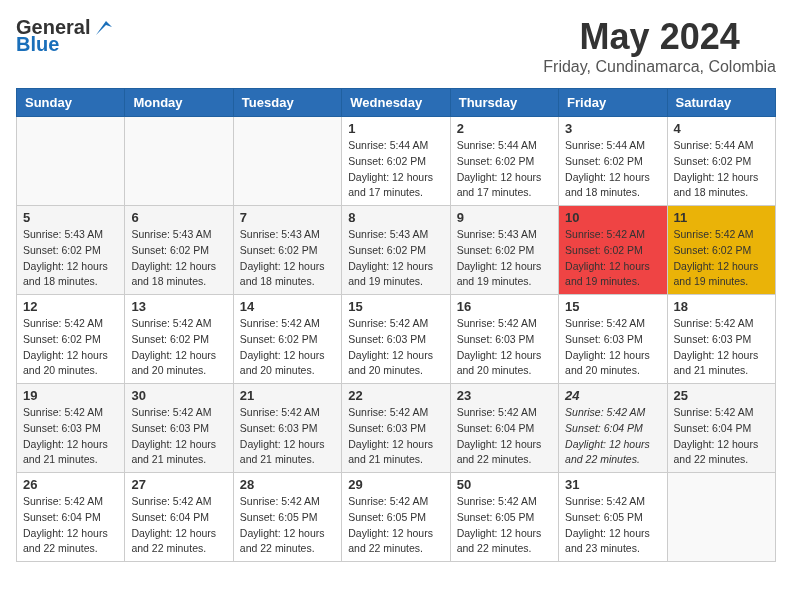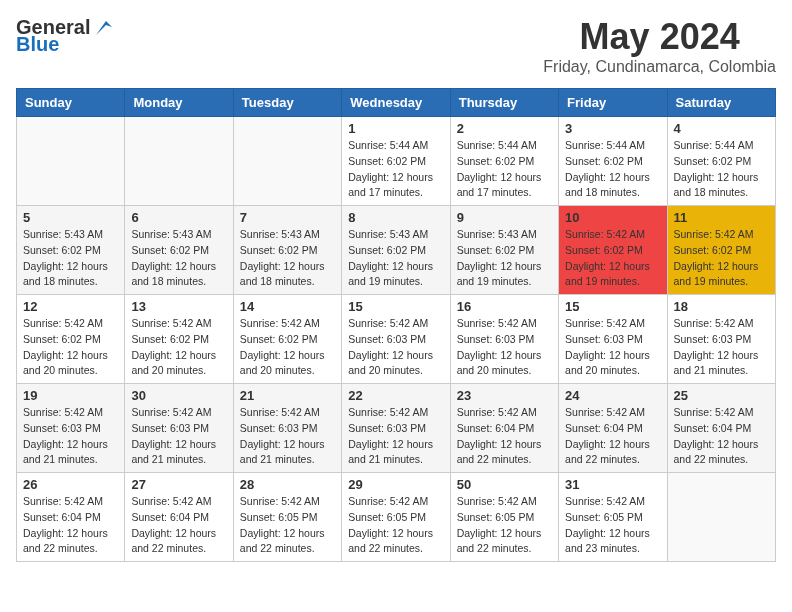--- a/index.html
+++ b/index.html
@@ -287,21 +287,21 @@
 Daylight: 12 hours
 and 21 minutes.</div>
         </td>
         <td style="background: rgb(245, 245, 245);">
           <span class="day-num">23</span>
           <div class="day-info" style="white-space: pre-line;">Sunrise: 5:42 AM
 Sunset: 6:04 PM
 Daylight: 12 hours
 and 22 minutes.</div>
         </td>
-        <td style="background: rgb(245, 245, 245);">
+        <td style="background: rgb(245, 245, 245); font-style: italic;">
           <span class="day-num">24</span>
           <div class="day-info" style="white-space: pre-line;">Sunrise: 5:42 AM
 Sunset: 6:04 PM
 Daylight: 12 hours
 and 22 minutes.</div>
         </td>
         <td style="background: rgb(245, 245, 245);">
           <span class="day-num">25</span>
           <div class="day-info" style="white-space: pre-line;">Sunrise: 5:42 AM
 Sunset: 6:04 PM

